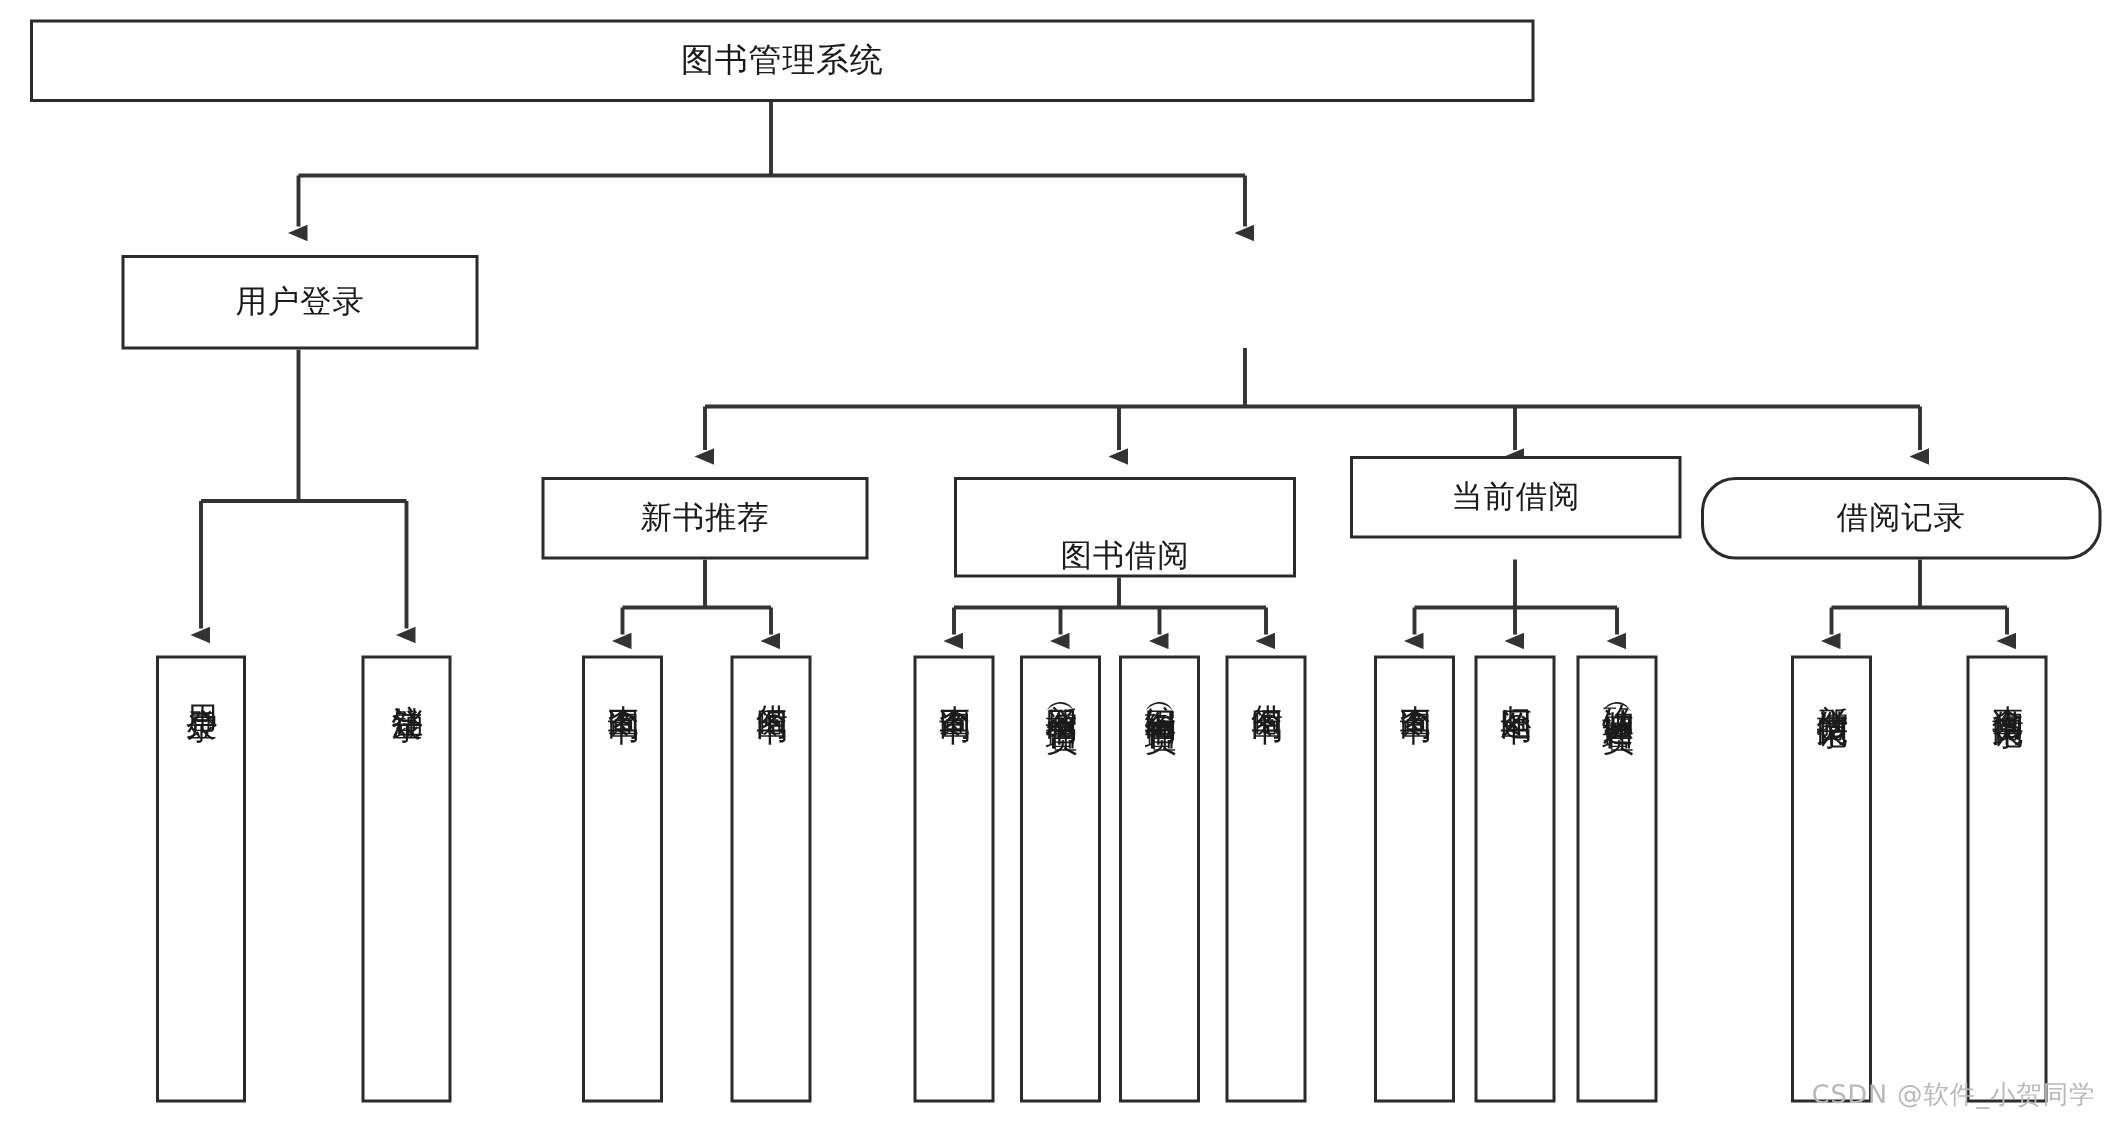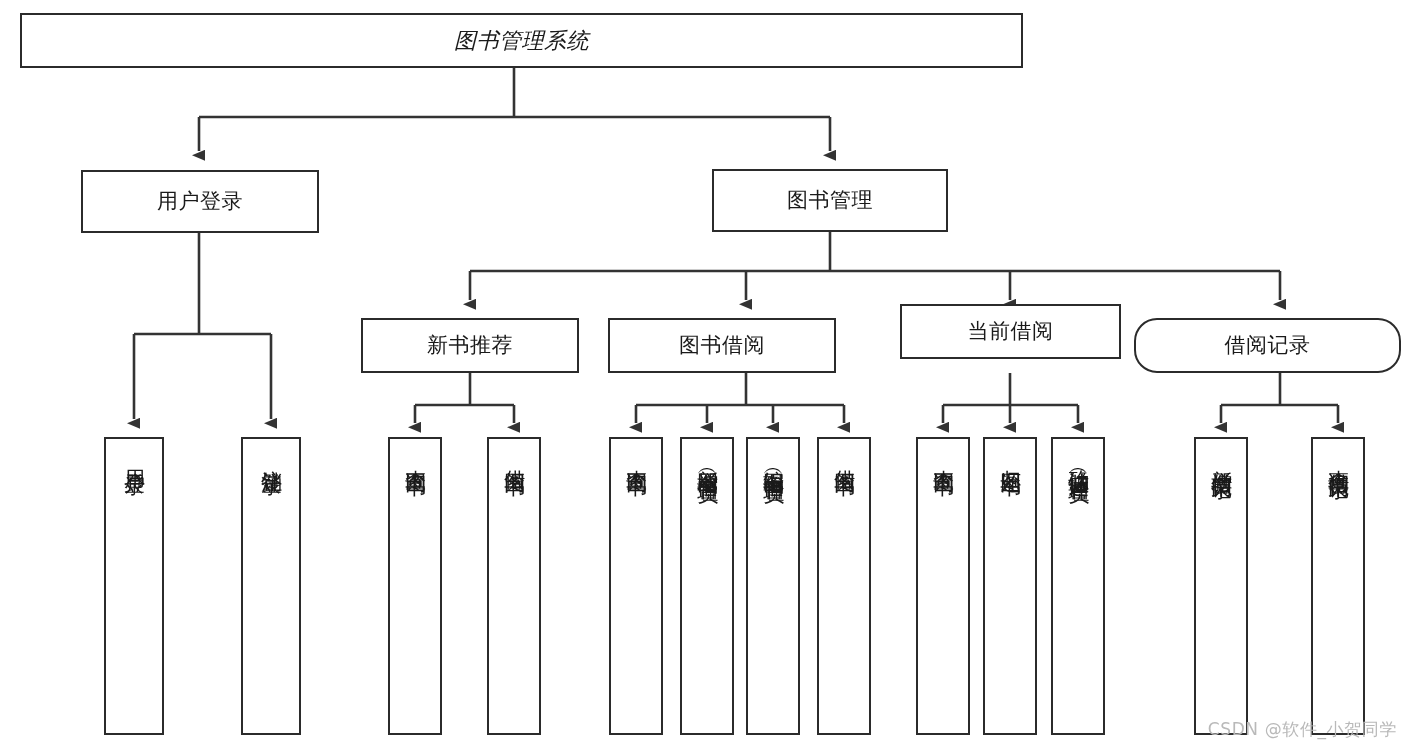--- a/index.html
+++ b/index.html
@@ -116,35 +116,32 @@
       <path d="M1010,405 L1010,423" marker-end="url(#arrow)"></path>
       <path d="M1078,405 L1078,423" marker-end="url(#arrow)"></path>
 
       <path d="M1280,373 L1280,405"></path>
       <path d="M1221,405 L1338,405"></path>
       <path d="M1221,405 L1221,423" marker-end="url(#arrow)"></path>
       <path d="M1338,405 L1338,423" marker-end="url(#arrow)"></path>
     </g>
   </svg>
 
-  <div class="node root" style="left: 20px; top: 13px; width: 1003px; height: 55px; font-style: italic;">
+  <div class="node root" style="left: 20px; top: 13px; width: 1003px; height: 55px;">
     <span class="label">图书管理系统</span>
   </div>
 
   <div class="node level1" style="left: 81px; top: 170px; width: 238px; height: 63px;">
     <span class="label">用户登录</span>
   </div>
-  <div class="node level1" style="left: 712px; top: 169px; width: 236px; height: 63px;">
-    <span class="label">图书管理</span>
-  </div>
 
   <div class="node level2" style="left: 361px; top: 318px; width: 218px; height: 55px;">
     <span class="label">新书推荐</span>
   </div>
-  <div class="node level2" style="left: 608px; top: 318px; width: 228px; height: 55px;">
+  <div class="node level2" style="left: 636px; top: 318px; width: 228px; height: 67px; align-items: flex-end;">
     <span class="label">图书借阅</span>
   </div>
   <div class="node level2" style="left: 900px; top: 304px; width: 221px; height: 55px;">
     <span class="label">当前借阅</span>
   </div>
   <div class="node level2" style="left: 1134px; top: 318px; width: 267px; height: 55px; border-radius: 23px;">
     <span class="label">借阅记录</span>
   </div>
 
   <div class="node leaf" style="left: 104px; top: 437px; width: 60px; height: 298px;">

